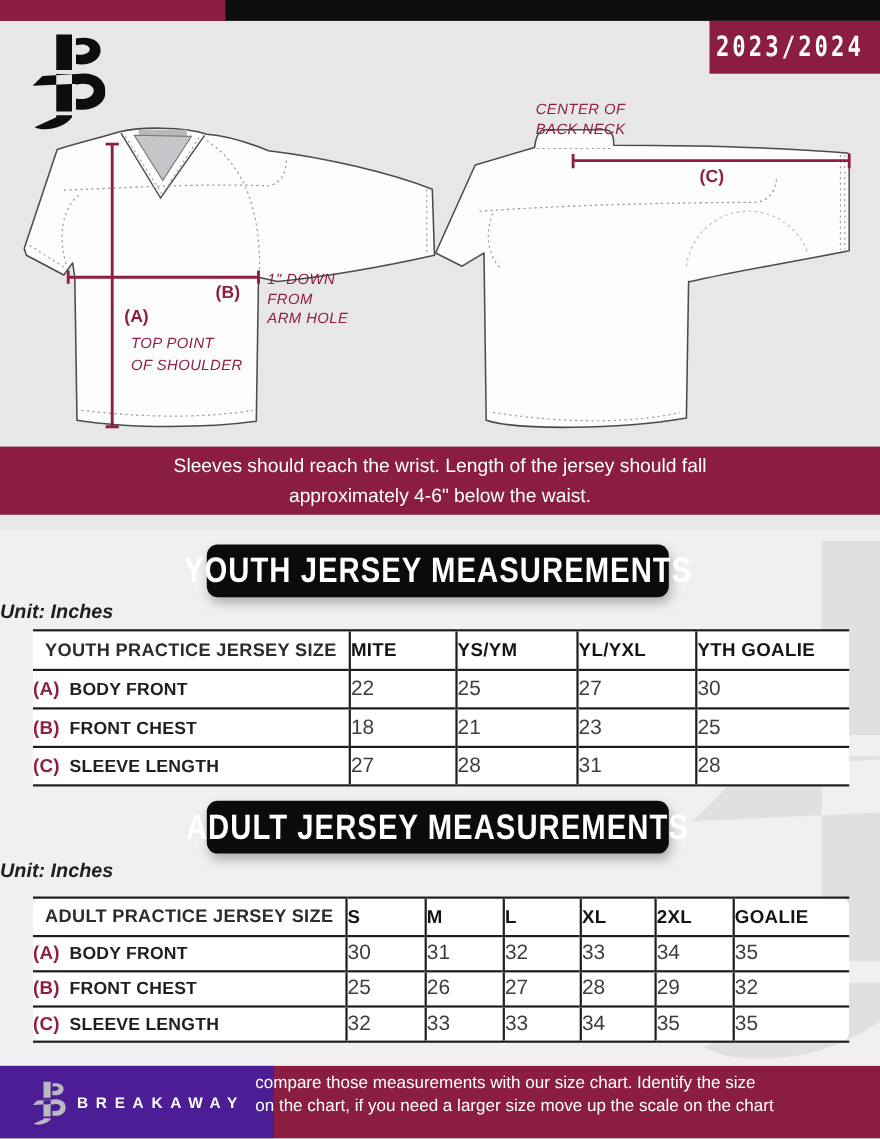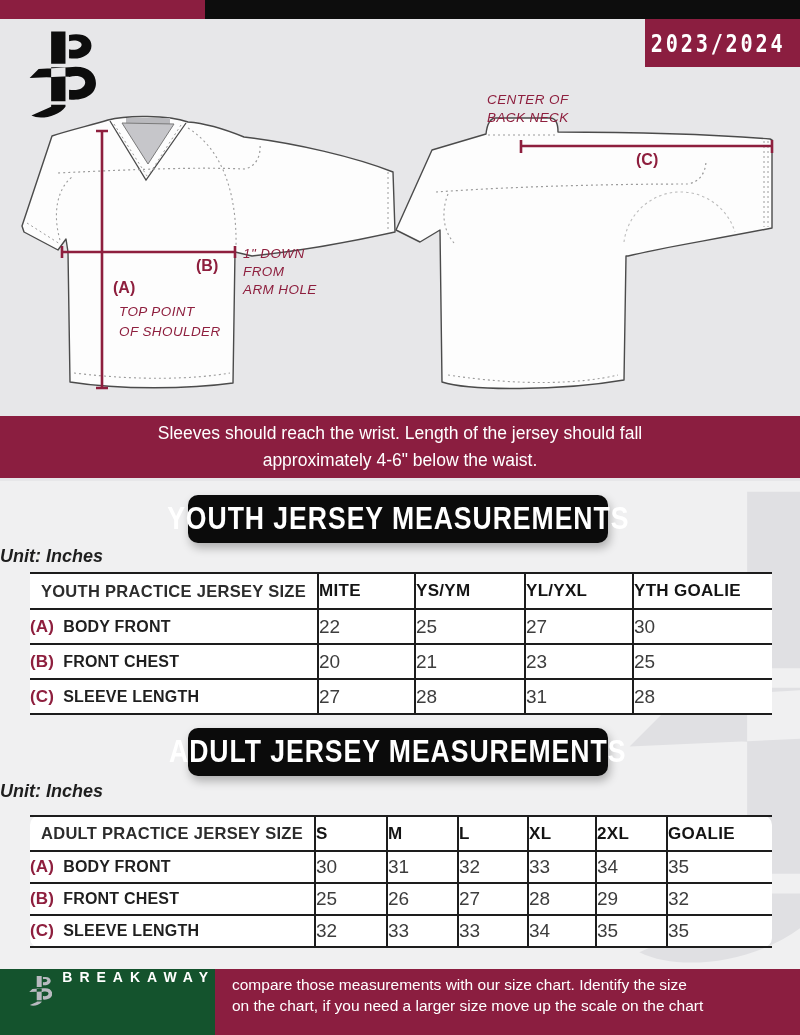--- a/index.html
+++ b/index.html
@@ -19,21 +19,21 @@
   .season-box span{font-family:"DejaVu Sans Mono","Liberation Mono",monospace;font-size:22px;font-weight:700;
     color:#fff;letter-spacing:3px;transform:scale(.92,1.15);}
   .logo-top{position:absolute;left:26px;top:26px;width:70px;height:95px;fill:#0d0d0d;}
 
   
   .diagram{position:absolute;left:0;top:80px;width:800px;height:339px;}
   .mlabel{font-weight:700;font-size:16px;fill:#8e1f3e;}
   .mcap{font-style:italic;font-weight:500;font-size:13.5px;fill:#8e1f3e;letter-spacing:.4px;}
 
   
-  .note-banner{position:absolute;left:0;top:416px;width:800px;height:62px;background:#8b1e40;
+  .note-banner{position:absolute;left:0;top:406px;width:800px;height:62px;background:#8b1e40;
     display:flex;flex-direction:column;align-items:center;justify-content:center;gap:2px;}
   .note-banner div{color:#fff;font-size:17.5px;line-height:25px;}
 
   
   .lower-bg{position:absolute;left:0;top:481px;width:800px;height:488px;background:#f0f0f1;}
   .watermark{position:absolute;left:610px;top:462px;width:382px;height:520px;fill:#e0e0e3;}
 
   .pill{position:absolute;left:188px;width:420px;height:48px;background:#0b0b0b;border-radius:10px;
     display:flex;align-items:center;justify-content:center;box-shadow:2px 5px 10px rgba(0,0,0,.28);}
   .pill span{color:#fff;font-size:28px;font-weight:800;letter-spacing:1px;white-space:nowrap;
@@ -56,22 +56,22 @@
   td.colhead{font-weight:700;font-size:17px;color:#141414;letter-spacing:.3px;}
   td.lefthead{text-align:center;font-weight:600;font-size:16.5px;color:#2c2c2c;letter-spacing:.3px;}
   td.rowlab{padding-left:40px;font-size:16px;color:#1f1f1f;font-weight:600;letter-spacing:.2px;}
   td.rowlab .key{color:#8e1f3e;font-weight:800;margin-right:9px;font-size:17px;}
   td.num{font-size:19px;color:#3d3d3d;}
   .t-youth tr{height:35px;} .t-youth tr.head{height:36px;}
   .t-adult tr{height:32px;} .t-adult tr.head{height:35px;}
 
   
   .footer{position:absolute;left:0;top:969px;width:800px;height:66px;background:#8b1e40;}
-  .footer .brand-box{position:absolute;left:0;top:0;width:215px;height:66px;background:#14532d;
-    display:flex;}
+  .footer .brand-box{position:absolute;left:0;top:0;width:249px;height:66px;background:#4c1d95;
+    display:flex;align-items:center;}
   .footer .brand-box svg{width:32px;height:43px;margin-left:28px;fill:#b9bac0;}
   .footer .brand-box .brand{color:#fff;font-size:14px;font-weight:700;letter-spacing:7px;margin-left:10px;
     white-space:nowrap;}
   .footer .note{position:absolute;left:232px;top:5px;width:552px;color:#fff;font-size:15.5px;
     line-height:21px;}
 </style>
 </head>
 <body>
 
 <div id="page">
@@ -195,21 +195,21 @@
     </tr>
     <tr>
       <td class="rowlab"><span class="key">(A)</span><span>BODY FRONT</span></td>
       <td class="v num">22</td>
       <td class="v num">25</td>
       <td class="v num">27</td>
       <td class="v num">30</td>
     </tr>
     <tr>
       <td class="rowlab"><span class="key">(B)</span><span>FRONT CHEST</span></td>
-      <td class="v num">20</td>
+      <td class="v num">18</td>
       <td class="v num">21</td>
       <td class="v num">23</td>
       <td class="v num">25</td>
     </tr>
     <tr class="last">
       <td class="rowlab"><span class="key">(C)</span><span>SLEEVE LENGTH</span></td>
       <td class="v num">27</td>
       <td class="v num">28</td>
       <td class="v num">31</td>
       <td class="v num">28</td>

